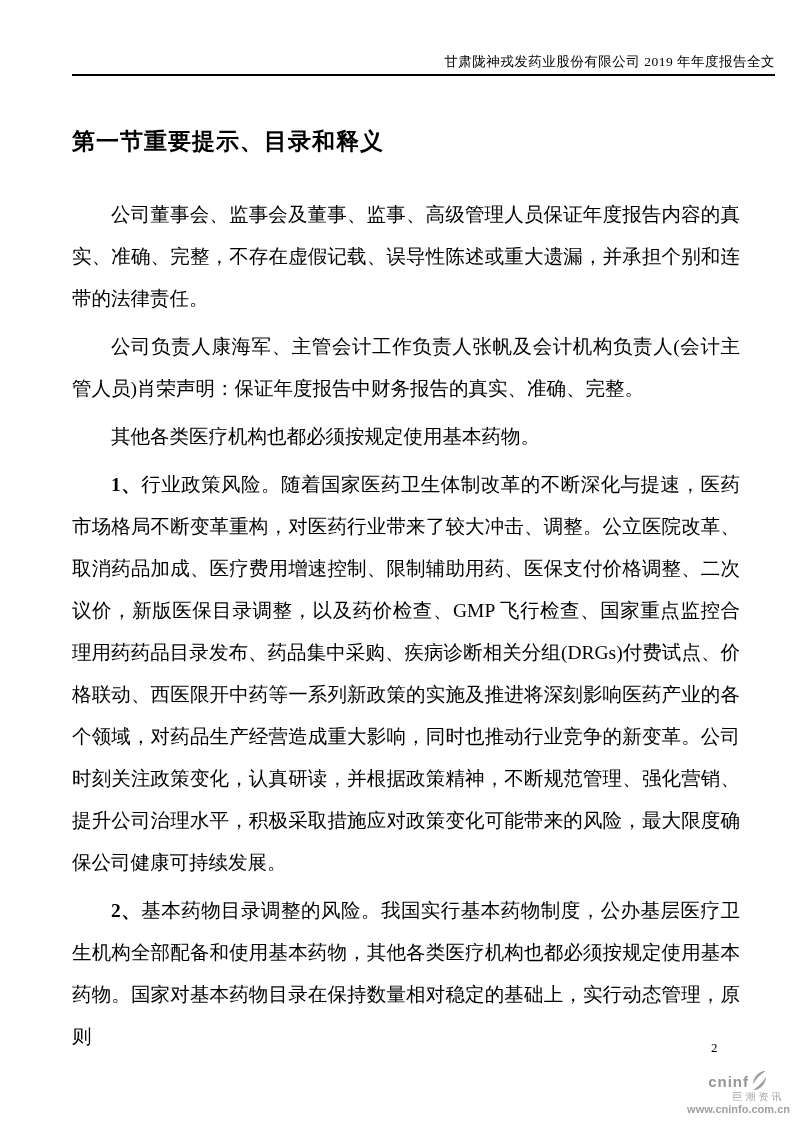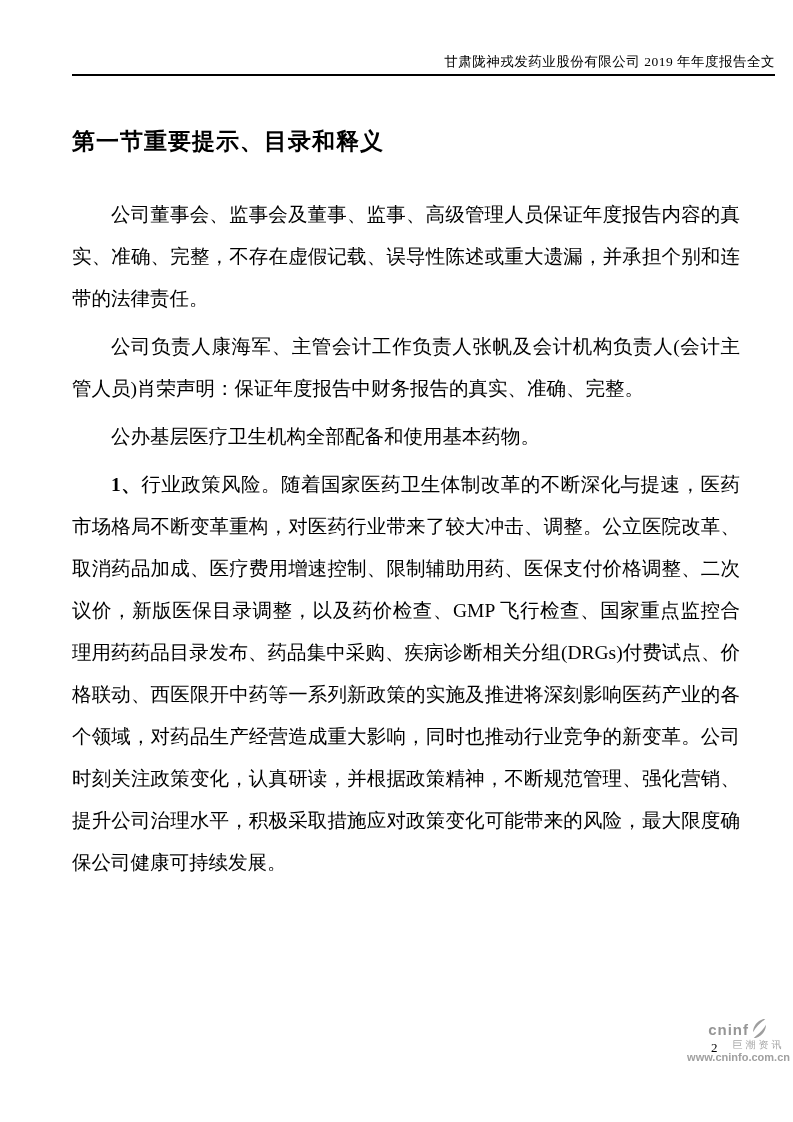--- a/index.html
+++ b/index.html
@@ -57,21 +57,21 @@
   }
   .body-text b { font-weight: bold; }
   .page-num {
     position: absolute;
     top: 1040px;
     left: 711px;
     font-size: 13px;
   }
   .cninfo-logo {
     position: absolute;
-    top: 1022px;
+    top: 1074px;
     right: 3px;
     display: flex;
     flex-direction: column;
     align-items: center;
     color: #9e9e9e;
     font-family: "Liberation Sans", "DejaVu Sans", sans-serif;
     line-height: 1.1;
   }
   .logo-top {
     display: flex;
@@ -106,22 +106,23 @@
 
   <div class="header-text">甘肃陇神戎发药业股份有限公司 2019 年年度报告全文</div>
 
   <div class="header-rule"></div>
 
   <div class="doc-title">第一节重要提示、目录和释义</div>
 
   <div class="body-text">
     <p><span>公司董事会、监事会及董事、监事、高级管理人员保证年度报告内容的真实、准确、完整，不存在虚假记载、误导性陈述或重大遗漏，并承担个别和连带的法律责任。</span></p>
     <p><span>公司负责人康海军、主管会计工作负责人张帆及会计机构负责人(会计主管人员)肖荣声明：保证年度报告中财务报告的真实、准确、完整。</span></p>
-    <p><span>公办基层医疗卫生机构全部配备和使用基本药物。</span></p>
+    <p><span>其他各类医疗机构也都必须按规定使用基本药物。</span></p>
     <p><b>1、</b><span>行业政策风险。随着国家医药卫生体制改革的不断深化与提速，医药市场格局不断变革重构，对医药行业带来了较大冲击、调整。公立医院改革、取消药品加成、医疗费用增速控制、限制辅助用药、医保支付价格调整、二次议价，新版医保目录调整，以及药价检查、GMP 飞行检查、国家重点监控合理用药药品目录发布、药品集中采购、疾病诊断相关分组(DRGs)付费试点、价格联动、西医限开中药等一系列新政策的实施及推进将深刻影响医药产业的各个领域，对药品生产经营造成重大影响，同时也推动行业竞争的新变革。公司时刻关注政策变化，认真研读，并根据政策精神，不断规范管理、强化营销、提升公司治理水平，积极采取措施应对政策变化可能带来的风险，最大限度确保公司健康可持续发展。</span></p>
+    <p><b>2、</b><span>基本药物目录调整的风险。我国实行基本药物制度，公办基层医疗卫生机构全部配备和使用基本药物，其他各类医疗机构也都必须按规定使用基本药物。国家对基本药物目录在保持数量相对稳定的基础上，实行动态管理，原则</span></p>
   </div>
 
   <div class="page-num">2</div>
 
   <div class="cninfo-logo">
     <div class="logo-top">
       <span class="logo-brand">cninf</span>
       <svg class="logo-swirl" viewBox="0 0 24 24" xmlns="http://www.w3.org/2000/svg" aria-hidden="true">
         <g fill="#9e9e9e" transform="rotate(-12 12 12)">
           <path d="M23 1 C13 1 5 6 3 15 C9 8 16 5 23 1 Z"></path>

